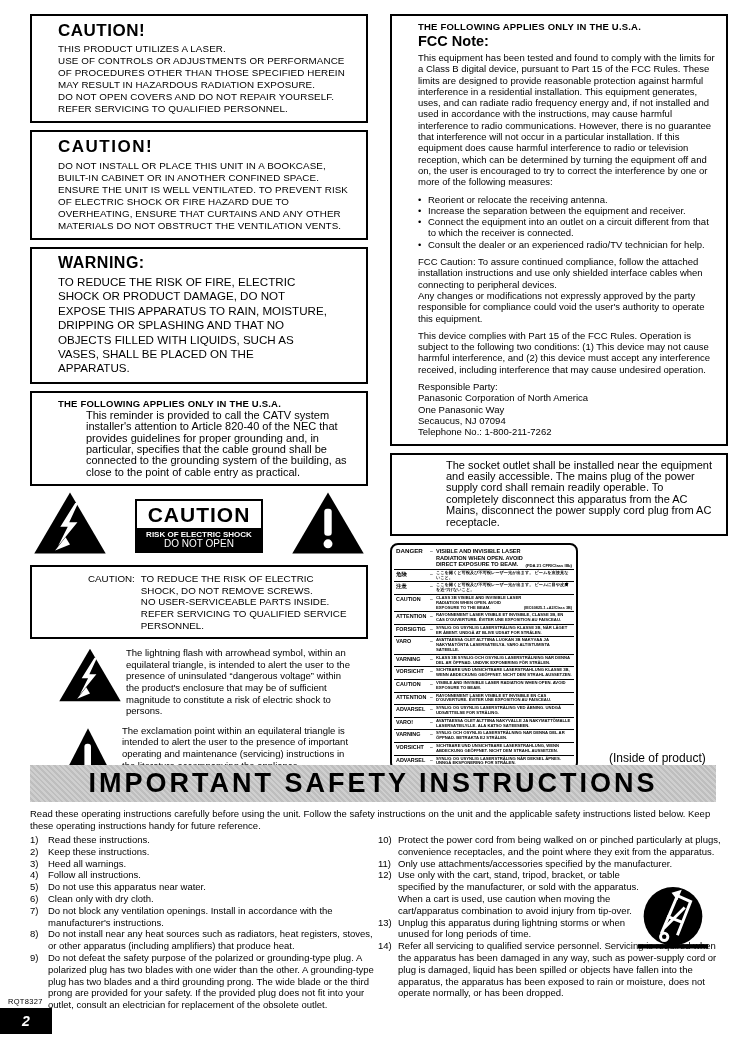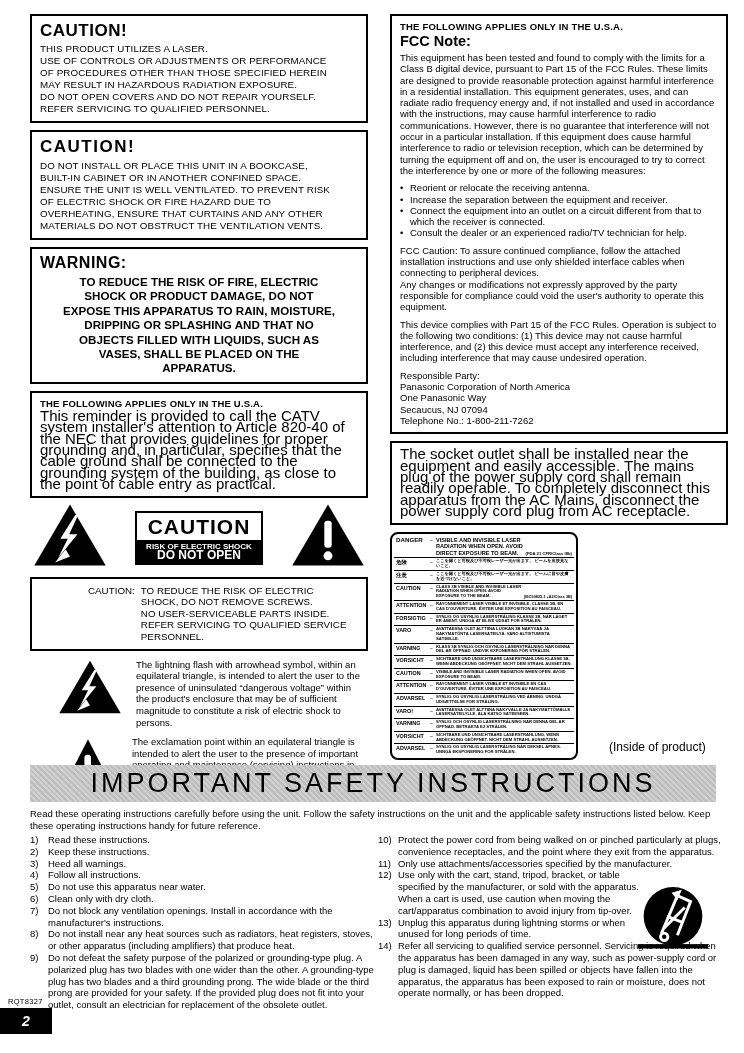--- a/index.html
+++ b/index.html
@@ -2,46 +2,46 @@
 <html><head>
 <meta charset="utf-8">
 <style>
   html,body{margin:0;padding:0;background:#e8e8e8;}
   .page{
     position:relative;width:744px;height:1053px;background:#ffffff;color:#000;
     font-family:"Liberation Sans","DejaVu Sans",sans-serif;overflow:hidden;
     margin:0 auto;
   }
   
-  .bx{border:2px solid #000;padding:5px 8px 6px 8px;margin-bottom:7px;box-sizing:border-box;}
+  .bx{border:2px solid #000;padding:5px 8px 6px 26px;margin-bottom:7px;box-sizing:border-box;}
   .prelines{white-space:pre-line;}
   
   .col-left{position:absolute;left:30px;top:14px;width:338px;}
   .col-right{position:absolute;left:390px;top:14px;width:338px;}
   
   .t-caution1{font-size:17px;font-weight:800;letter-spacing:.5px;margin:0 0 2px 0;}
   .b-caution1{font-size:9.8px;font-weight:400;line-height:12px;letter-spacing:.1px;}
   .t-caution2{font-size:17px;font-weight:700;letter-spacing:1.5px;margin:0 0 3px 0;}
   .t-warning{font-size:16px;font-weight:800;letter-spacing:.5px;margin:0 0 3px 0;}
-  .b-warning{font-size:11.6px;font-weight:700;line-height:14.4px;text-align:center;}
+  .b-warning{font-size:11.6px;font-weight:400;line-height:14.4px;}
   .hdr-usa{font-size:9.5px;font-weight:800;letter-spacing:.2px;margin:0 0 1px 0;}
   .t-catv{font-size:15.5px;font-weight:700;margin:0 0 2px 0;letter-spacing:.2px;}
-  .b-plain{font-size:15px;line-height:11.4px;}
+  .b-plain{font-size:11px;line-height:11.4px;margin-left:28px;}
   
   .tri-row{display:flex;align-items:flex-end;justify-content:space-between;margin:4px 2px 6px 2px;height:66px;}
   .shock-panel{width:128px;border:2px solid #000;box-sizing:border-box;align-self:center;}
   .shock-top{background:#fff;text-align:center;font-size:21px;font-weight:800;letter-spacing:1px;padding:2px 0 1px 0;}
   .shock-bottom{background:#000;color:#fff;text-align:center;padding:2px 0 3px 0;}
   .shock-l1{font-size:8px;font-weight:800;line-height:9px;}
-  .shock-l2{font-size:12px;font-weight:700;line-height:9px;}
+  .shock-l2{font-size:10px;font-weight:400;line-height:9px;}
   .caution3{display:flex;gap:6px;padding:6px 6px 6px 56px;}
   .caution3 .lbl{font-size:9.8px;flex:0 0 auto;}
   .caution3 .txt{font-size:9.8px;line-height:11.6px;}
   
-  .note-row{display:flex;gap:14px;margin:8px 0 0 28px;}
+  .note-row{display:flex;gap:4px;margin:8px 0 0 28px;}
   .note-row .tri{flex:0 0 auto;}
   .note-row .txt{font-size:9.5px;line-height:11.6px;width:228px;}
   
   .fcc-p{font-size:9.5px;line-height:11.3px;margin:0 0 6px 0;}
   .t-fcc{font-size:14.5px;font-weight:700;margin:0 0 3px 0;}
   .fcc-bullets{margin:0 0 6px 0;}
   .fcc-bullet{display:flex;font-size:9.5px;line-height:11.3px;}
   .fcc-bullet .b{flex:0 0 10px;}
   .fcc-bullet .t{flex:1;}
   .party{font-size:9.5px;line-height:11.3px;}
@@ -58,21 +58,21 @@
   .lrow.first .ltext{font-size:5.6px;line-height:6.6px;}
   .lrow.first .lnote{font-size:4.2px;}
   .inside-cap{position:absolute;left:219px;bottom:6px;font-size:12px;white-space:nowrap;}
   
   .banner{
     position:absolute;left:30px;top:765px;width:686px;height:37px;
     background:#c8c8c8;
     background-image:repeating-linear-gradient(45deg,#cfcfcf 0 2px,#bebebe 2px 4px);
     display:flex;align-items:center;justify-content:center;
   }
-  .banner span{font-size:27px;font-weight:400;letter-spacing:3px;}
+  .banner span{font-size:27px;font-weight:700;letter-spacing:3px;}
   .intro{position:absolute;left:30px;top:808px;width:692px;font-size:9.5px;line-height:11.5px;}
   .list-left{position:absolute;left:30px;top:834px;width:346px;}
   .list-right{position:absolute;left:378px;top:834px;width:348px;}
   .item{display:flex;font-size:9.5px;line-height:11.8px;}
   .item .num{flex:0 0 18px;}
   .item .txt{flex:1;}
   .list-right .item .num{flex:0 0 20px;}
   .item.narrow .txt{padding-right:86px;}
   .cart-icon{position:absolute;right:16px;top:50px;}
   

